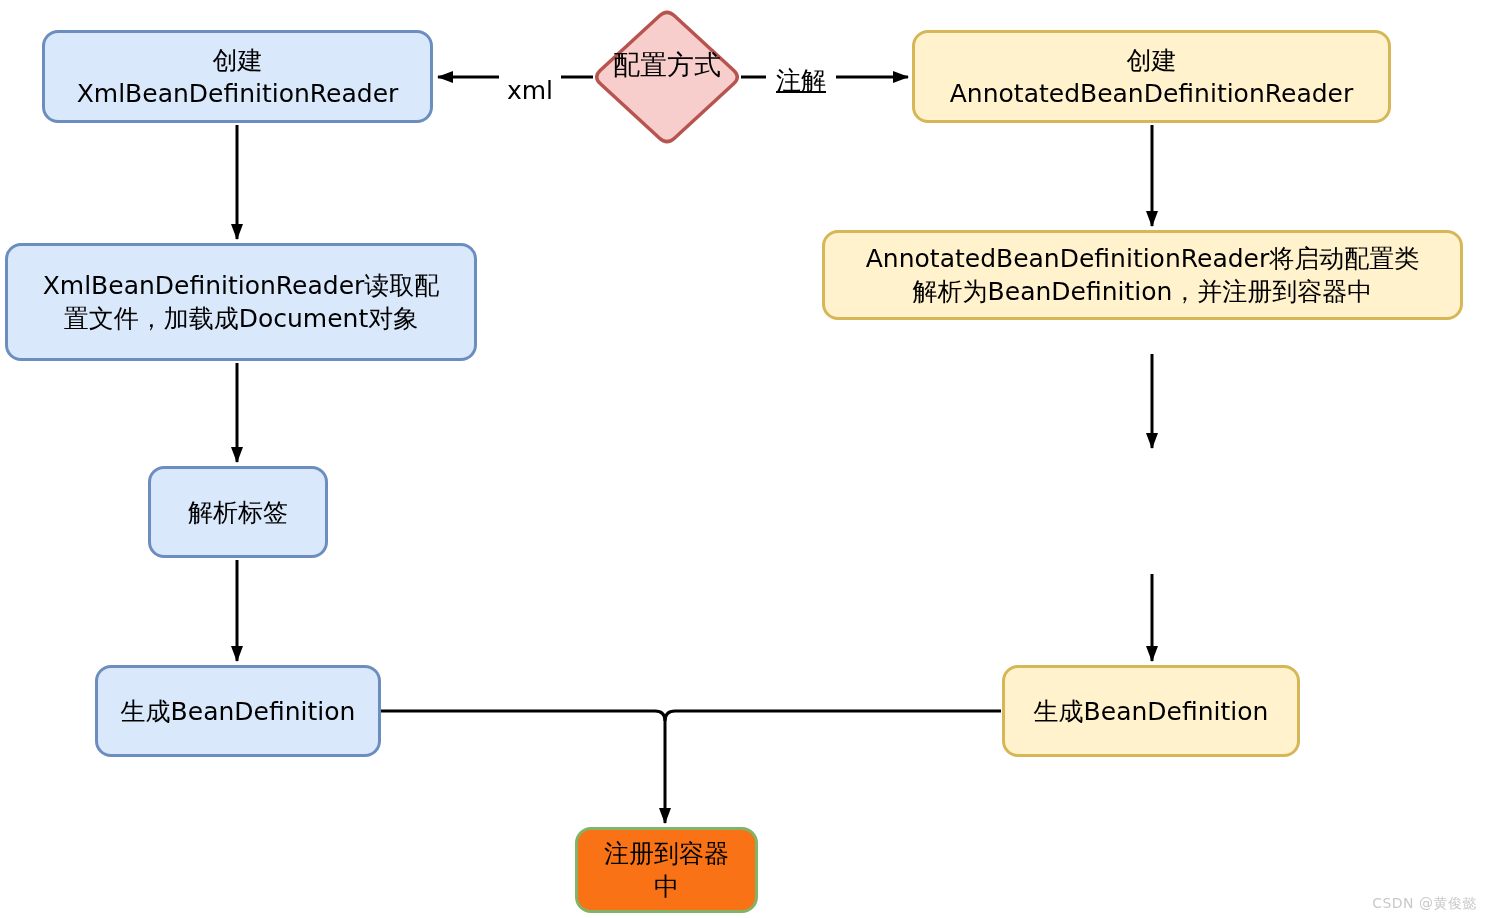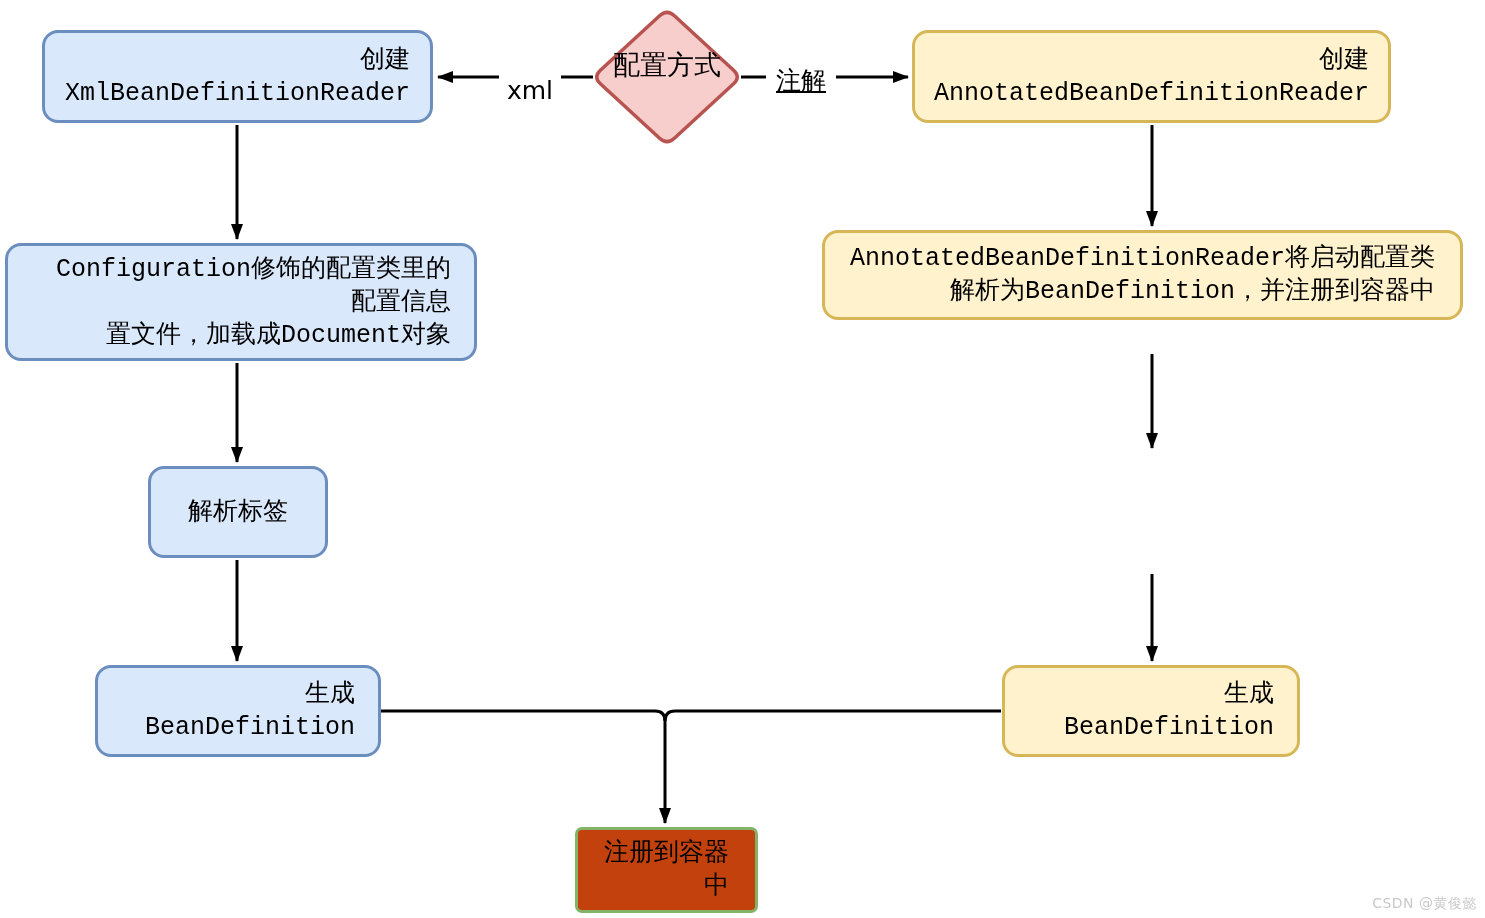--- a/index.html
+++ b/index.html
@@ -16,32 +16,31 @@
     position: absolute;
     left: 0; top: 0;
     width: 1485px; height: 918px;
   }
   .node {
     position: absolute;
     box-sizing: border-box;
     display: flex;
     align-items: center;
     justify-content: center;
-    text-align: right;
+    text-align: center;
     border-radius: 16px;
     border: 3px solid #000;
     font-size: 25px;
     line-height: 1.32;
     white-space: pre-line;
-    padding: 2px 23px;
-    font-family: Liberation Mono, monospace;
+    padding: 2px 6px;
   }
   .node.blue   { background: #dae8fc; border-color: #6c8ebf; }
   .node.yellow { background: #fff2cc; border-color: #d6b656; }
-  .node.green  { background: #c2410c; border-color: #82b366; border-radius: 7px; }
+  .node.green  { background: #f97316; border-color: #82b366; }
   .decision-label {
     position: absolute;
     display: flex;
     align-items: center;
     justify-content: center;
     font-size: 27px;
     text-align: center;
   }
   .edge-label {
     position: absolute;
@@ -91,21 +90,21 @@
     <path d="M1001,711 L675,711 Q665,711 665,721" fill="none" stroke="#000" stroke-width="3"></path>
   </svg>
 
   <div class="decision-label" style="left:587px; top:45px; width:160px; height:40px;">配置方式</div>
 
   <div class="edge-label" style="left:499px; top:64px; width:54px; height:32px;margin-top:10px;">xml</div>
   <div class="edge-label" style="left:766px; top:62px; width:62px; height:36px;text-decoration:underline;">注解</div>
 
   <div class="node blue" style="left:42px; top:30px; width:391px; height:93px;">创建
 XmlBeanDefinitionReader</div>
-  <div class="node blue" style="left:5px; top:243px; width:472px; height:118px;">Configuration修饰的配置类里的配置信息
+  <div class="node blue" style="left:5px; top:243px; width:472px; height:118px;">XmlBeanDefinitionReader读取配
 置文件，加载成Document对象</div>
   <div class="node blue" style="left:148px; top:466px; width:180px; height:92px;">解析标签</div>
   <div class="node blue" style="left:95px; top:665px; width:286px; height:92px;">生成BeanDefinition</div>
 
   <div class="node yellow" style="left:912px; top:30px; width:479px; height:93px;">创建
 AnnotatedBeanDefinitionReader</div>
   <div class="node yellow" style="left:822px; top:230px; width:641px; height:90px;">AnnotatedBeanDefinitionReader将启动配置类
 解析为BeanDefinition，并注册到容器中</div>
   <div class="node yellow" style="left:1002px; top:665px; width:298px; height:92px;">生成BeanDefinition</div>
 

